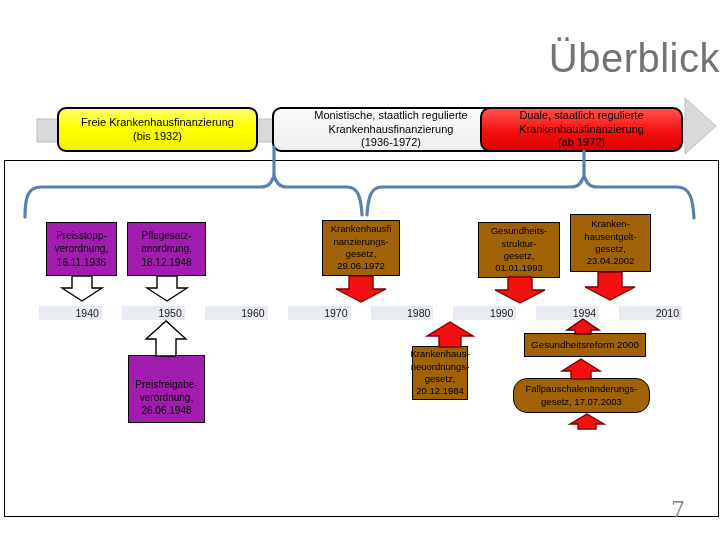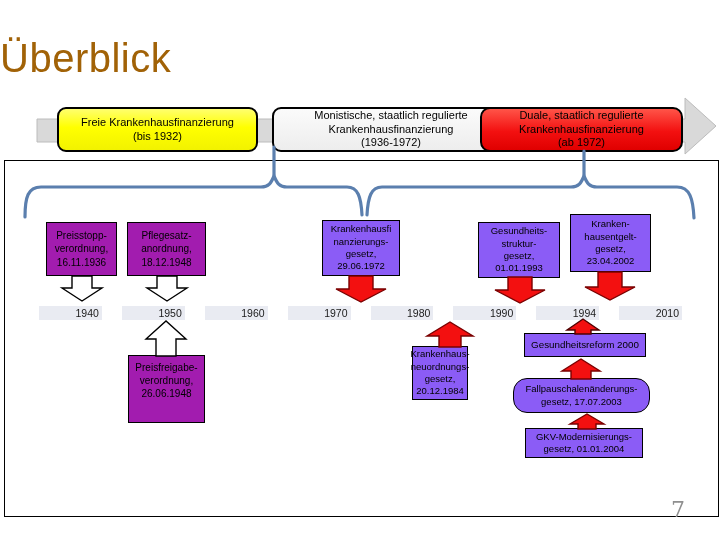--- a/index.html
+++ b/index.html
@@ -1,42 +1,42 @@
 <!DOCTYPE html>
 <html><head>
 <meta charset="utf-8">
 <style>
   html,body{margin:0;padding:0;background:#fff;}
   .slide{position:relative;width:720px;height:540px;background:#ffffff;overflow:hidden;
          font-family:"Liberation Sans",sans-serif;color:#000;}
-  .title{position:absolute;left:0;top:36px;width:720px;text-align:left;
-         font-size:40px;font-weight:500;color:#a16207;letter-spacing:0.5px;}
+  .title{position:absolute;left:0;top:36px;width:720px;text-align:right;
+         font-size:40px;font-weight:500;color:#737373;letter-spacing:0.5px;}
   .frame{position:absolute;left:4px;top:160px;width:713px;height:355px;
          border:1.6px solid #000;background:transparent;}
   svg.overlay{position:absolute;left:0;top:0;width:720px;height:540px;pointer-events:none;}
   .hdr{position:absolute;top:107px;height:45px;border:2.6px solid #000;border-radius:9px;
        display:flex;align-items:center;justify-content:center;text-align:center;
        font-size:11px;line-height:1.22;box-sizing:border-box;}
   .prewrap{white-space:pre-line;}
   .hdr-yellow{left:57px;width:201px;background:linear-gradient(180deg,#ffff6e,#ffff00 45%,#f2f200);}
   .hdr-white{left:272px;width:230px;background:linear-gradient(180deg,#fbfbfb,#ededed);padding-left:8px;}
   .hdr-red{left:480px;width:203px;background:linear-gradient(180deg,#ff5448,#f31010 55%,#e00000);border-radius:10px;}
   .timeline{position:absolute;left:39px;top:306px;width:643px;height:14px;display:flex;gap:20px;}
   .tseg{flex:1;background:#e9ebf2;font-size:10.5px;line-height:14px;text-align:right;
         padding-right:3px;box-sizing:border-box;color:#1a1a1a;font-weight:500;}
   .evt{position:absolute;box-sizing:border-box;text-align:center;
        display:flex;align-items:center;justify-content:center;}
   .evt-white{background:#a21caf;border:1.6px solid #000;font-size:10px;line-height:1.32;}
-  .evt-red{background:#8b5cf6;border:1.4px solid #000;font-size:9.5px;line-height:1.3;}
+  .evt-red{background:#a16207;border:1.4px solid #000;font-size:9.5px;line-height:1.3;}
   #evA0{left:46px;top:222px;width:71px;height:54px;}
   #evA1{left:127px;top:222px;width:79px;height:54px;}
   #evA2{left:322px;top:220px;width:78px;height:56px;}
   #evA3{left:478px;top:222px;width:82px;height:56px;}
   #evA4{left:570px;top:214px;width:81px;height:58px;}
-  #evB0{left:128px;top:355px;width:77px;height:68px;align-items:flex-start;padding-top:5px;}
+  #evB0{left:128px;top:355px;width:77px;height:68px;align-items:flex-start;padding-top:22px;}
   #evB1{left:412px;top:346px;width:56px;height:54px;}
   #evB2{left:524px;top:333px;width:122px;height:24px;font-size:9.8px;}
   #evB3{left:513px;top:378px;width:137px;height:35px;border-radius:14px;}
   #evB4{left:525px;top:428px;width:118px;height:30px;}
   .pagenum{position:absolute;left:658px;top:497px;width:40px;text-align:center;
            font-size:22px;color:#8f8f8f;font-family:"DejaVu Serif",serif;}
 </style>
 </head>
 <body>
 
@@ -92,22 +92,20 @@
   <div id="evB0" class="evt evt-white prewrap">Preisfreigabe-
 verordnung,
 26.06.1948</div>
   <div id="evB1" class="evt evt-red prewrap">Krankenhaus-
 neuordnungs-
 gesetz,
 20.12.1984</div>
   <div id="evB2" class="evt evt-red prewrap">Gesundheitsreform 2000</div>
   <div id="evB3" class="evt evt-red prewrap">Fallpauschalenänderungs-
 gesetz, 17.07.2003</div>
-  <div id="evB4" class="evt evt-red prewrap">GKV-Modernisierungs-
-gesetz, 01.01.2004</div>
 
   <svg class="overlay" viewBox="0 0 720 540">
 
     <path d="M 25 217 C 25 197 28 187 41 187 L 261 187 C 269 187 271 183 274 176 C 277 183 279 187 287 187 L 347 187 C 358 187 361 197 362 215" fill="none" stroke="#5b7fae" stroke-width="3.2" stroke-linecap="round"></path>
     <path d="M 367 215 C 368 197 371 187 382 187 L 571 187 C 579 187 581 183 584 176 C 587 183 589 187 597 187 L 677 187 C 690 187 693 199 694 218" fill="none" stroke="#5b7fae" stroke-width="3.2" stroke-linecap="round"></path>
     <path d="M 274 147 L 274 175" fill="none" stroke="#5b7fae" stroke-width="3.2" stroke-linecap="round"></path>
     <path d="M 584 151 L 584 175" fill="none" stroke="#5b7fae" stroke-width="3.2" stroke-linecap="round"></path>
 
     <polygon points="72,276 92,276 92,288 102,288 82,301 62,288 72,288" fill="#ffffff" stroke="#000" stroke-width="1.4"></polygon>
     <polygon points="157,276 177,276 177,288 187,288 167,301 147,288 157,288" fill="#ffffff" stroke="#000" stroke-width="1.4"></polygon>

